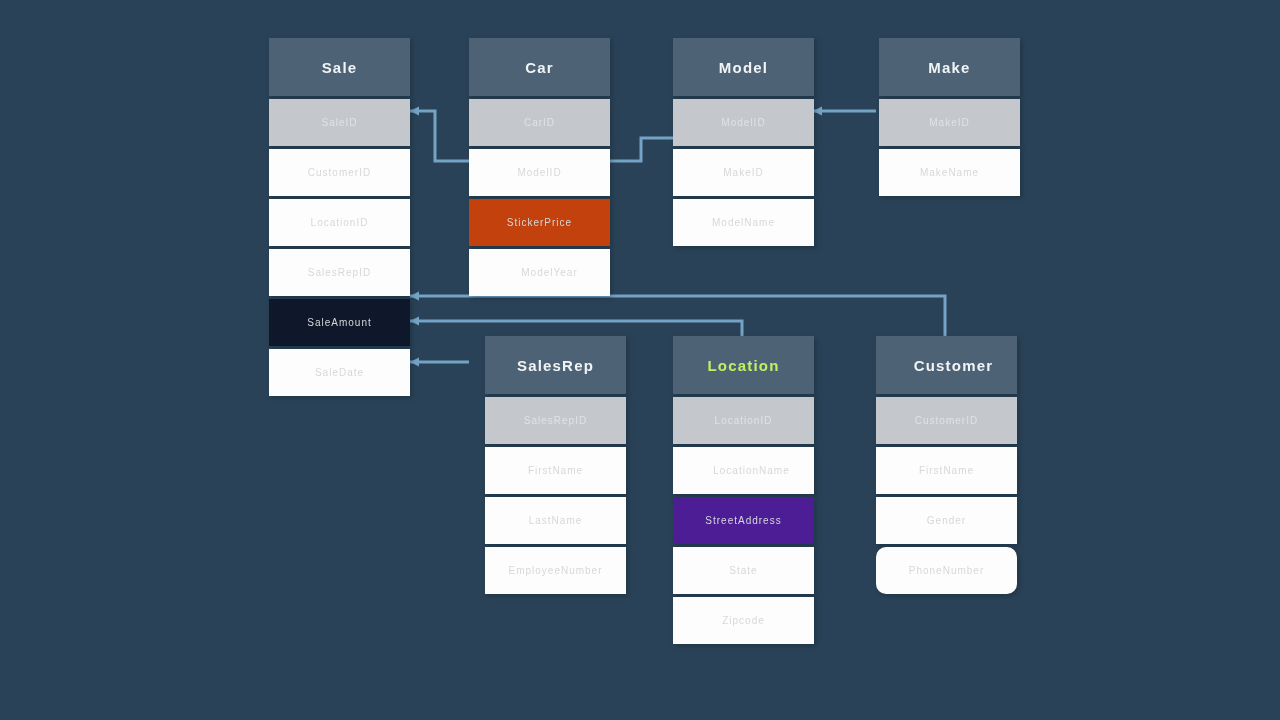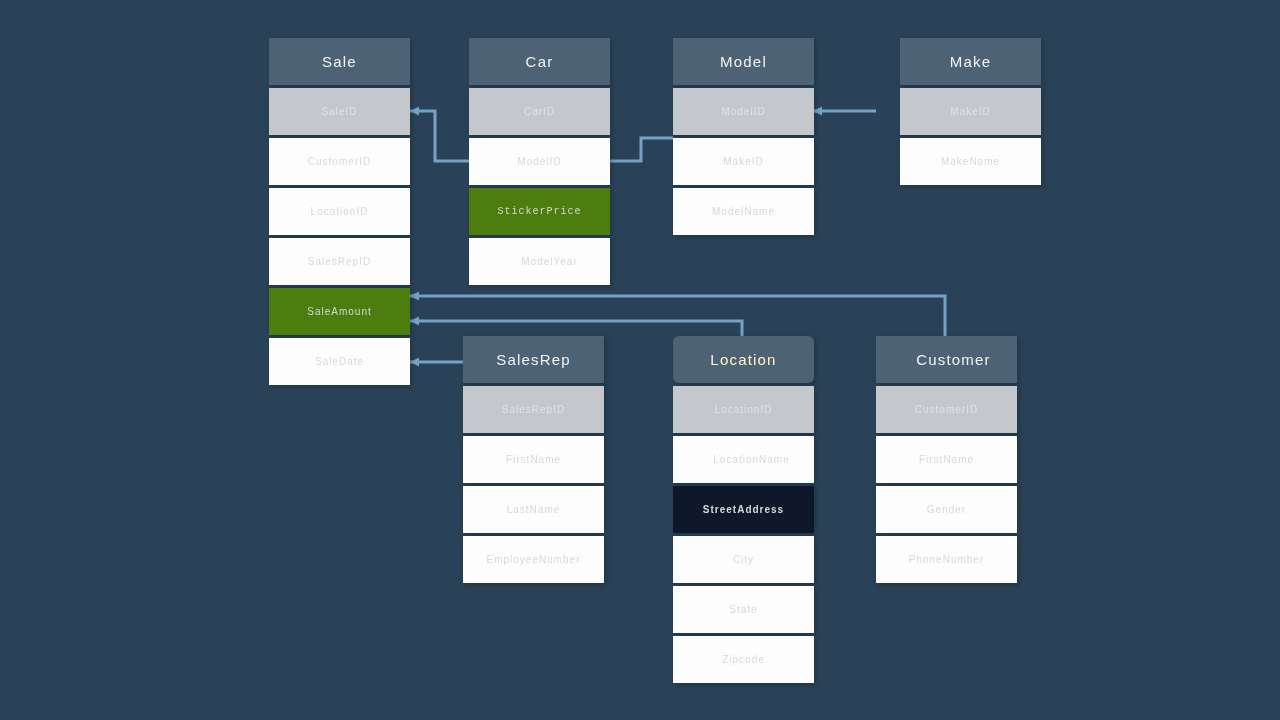--- a/index.html
+++ b/index.html
@@ -20,27 +20,28 @@
     top: 0;
     pointer-events: none;
   }
   .er-table {
     position: absolute;
     display: flex;
     flex-direction: column;
     gap: 3px;
   }
   .t-header {
-    height: 47px;
+    height: 58px;
     display: flex;
     align-items: center;
     justify-content: center;
     font-size: 15px;
     letter-spacing: 1.2px;
     box-shadow: 2px 2px 5px rgba(4, 14, 24, 0.25);
+    font-weight: bold;
   }
   .t-row {
     height: 47px;
     display: flex;
     align-items: center;
     justify-content: center;
     font-size: 10px;
     letter-spacing: 1px;
     box-shadow: 2px 2px 5px rgba(4, 14, 24, 0.25);
   }
@@ -61,57 +62,56 @@
       <polygon points="410,321 419,316.5 419,325.5" fill="#75a3c6"></polygon>
       <polyline points="469,362 410,362" fill="none" stroke="#75a3c6" stroke-width="3"></polyline>
       <polygon points="410,362 419,357.5 419,366.5" fill="#75a3c6"></polygon>
     </svg>
 <div class="er-table" style="left: 269px; top: 38px; width: 141px;">
       <div class="t-header" style="background: rgb(77, 99, 117); color: rgb(241, 244, 246);">Sale</div>
       <div class="t-row" style="background: rgb(196, 200, 204); color: rgb(224, 227, 230);">SaleID</div>
       <div class="t-row" style="background: rgb(253, 253, 253); color: rgb(213, 216, 218);">CustomerID</div>
       <div class="t-row" style="background: rgb(253, 253, 253); color: rgb(213, 216, 218);">LocationID</div>
       <div class="t-row" style="background: rgb(253, 253, 253); color: rgb(213, 216, 218);">SalesRepID</div>
-      <div class="t-row" style="background: #4d7c0f; color: rgb(213, 216, 218);">SaleAmount</div>
+      <div class="t-row" style="background: #0f172a; color: rgb(213, 216, 218);">SaleAmount</div>
       <div class="t-row" style="background: rgb(253, 253, 253); color: rgb(213, 216, 218);">SaleDate</div>
     </div>
     <div class="er-table" style="left: 469px; top: 38px; width: 141px;">
       <div class="t-header" style="background: rgb(77, 99, 117); color: rgb(241, 244, 246);">Car</div>
       <div class="t-row" style="background: rgb(196, 200, 204); color: rgb(224, 227, 230);">CarID</div>
       <div class="t-row" style="background: rgb(253, 253, 253); color: rgb(213, 216, 218);">ModelID</div>
-      <div class="t-row" style="background: #4d7c0f; color: rgb(213, 216, 218); font-family: Liberation Mono, monospace;">StickerPrice</div>
+      <div class="t-row" style="background: #c2410c; color: rgb(213, 216, 218);">StickerPrice</div>
       <div class="t-row" style="background: rgb(253, 253, 253); color: rgb(213, 216, 218); padding-left: 20px;">ModelYear</div>
     </div>
     <div class="er-table" style="left: 673px; top: 38px; width: 141px;">
       <div class="t-header" style="background: rgb(77, 99, 117); color: rgb(241, 244, 246);">Model</div>
       <div class="t-row" style="background: rgb(196, 200, 204); color: rgb(224, 227, 230);">ModelID</div>
       <div class="t-row" style="background: rgb(253, 253, 253); color: rgb(213, 216, 218);">MakeID</div>
       <div class="t-row" style="background: rgb(253, 253, 253); color: rgb(213, 216, 218);">ModelName</div>
     </div>
-    <div class="er-table" style="left: 900px; top: 38px; width: 141px; border-radius: 26px;">
+    <div class="er-table" style="left: 879px; top: 38px; width: 141px; border-radius: 26px;">
       <div class="t-header" style="background: rgb(77, 99, 117); color: rgb(241, 244, 246);">Make</div>
       <div class="t-row" style="background: rgb(196, 200, 204); color: rgb(224, 227, 230);">MakeID</div>
       <div class="t-row" style="background: rgb(253, 253, 253); color: rgb(213, 216, 218);">MakeName</div>
     </div>
-    <div class="er-table" style="left: 463px; top: 336px; width: 141px; text-align: center;">
+    <div class="er-table" style="left: 485px; top: 336px; width: 141px; text-align: center;">
       <div class="t-header" style="background: rgb(77, 99, 117); color: rgb(241, 244, 246);">SalesRep</div>
       <div class="t-row" style="background: rgb(196, 200, 204); color: rgb(224, 227, 230);">SalesRepID</div>
       <div class="t-row" style="background: rgb(253, 253, 253); color: rgb(213, 216, 218);">FirstName</div>
       <div class="t-row" style="background: rgb(253, 253, 253); color: rgb(213, 216, 218);">LastName</div>
       <div class="t-row" style="background: rgb(253, 253, 253); color: rgb(213, 216, 218);">EmployeeNumber</div>
     </div>
     <div class="er-table" style="left: 673px; top: 336px; width: 141px;">
-      <div class="t-header" style="background: rgb(77, 99, 117); color: #fef9c3; border-radius: 6px;">Location</div>
+      <div class="t-header" style="background: rgb(77, 99, 117); color: #bef264;">Location</div>
       <div class="t-row" style="background: rgb(196, 200, 204); color: rgb(224, 227, 230);">LocationID</div>
       <div class="t-row" style="background: rgb(253, 253, 253); color: rgb(213, 216, 218); padding-left: 16px;">LocationName</div>
-      <div class="t-row" style="background: #0f172a; color: rgb(213, 216, 218); font-weight: bold;">StreetAddress</div>
-      <div class="t-row" style="background: rgb(253, 253, 253); color: rgb(213, 216, 218);">City</div>
+      <div class="t-row" style="background: #4c1d95; color: rgb(213, 216, 218);">StreetAddress</div>
       <div class="t-row" style="background: rgb(253, 253, 253); color: rgb(213, 216, 218);">State</div>
       <div class="t-row" style="background: rgb(253, 253, 253); color: rgb(213, 216, 218);">Zipcode</div>
     </div>
     <div class="er-table" style="left: 876px; top: 336px; width: 141px;">
       <div class="t-header" style="background: rgb(77, 99, 117); color: rgb(241, 244, 246); padding-left: 14px;">Customer</div>
       <div class="t-row" style="background: rgb(196, 200, 204); color: rgb(224, 227, 230);">CustomerID</div>
       <div class="t-row" style="background: rgb(253, 253, 253); color: rgb(213, 216, 218);">FirstName</div>
       <div class="t-row" style="background: rgb(253, 253, 253); color: rgb(213, 216, 218);">Gender</div>
-      <div class="t-row" style="background: rgb(253, 253, 253); color: rgb(213, 216, 218);">PhoneNumber</div>
+      <div class="t-row" style="background: rgb(253, 253, 253); color: rgb(213, 216, 218); border-radius: 10px;">PhoneNumber</div>
     </div>
   </div>
 
 </body></html>

